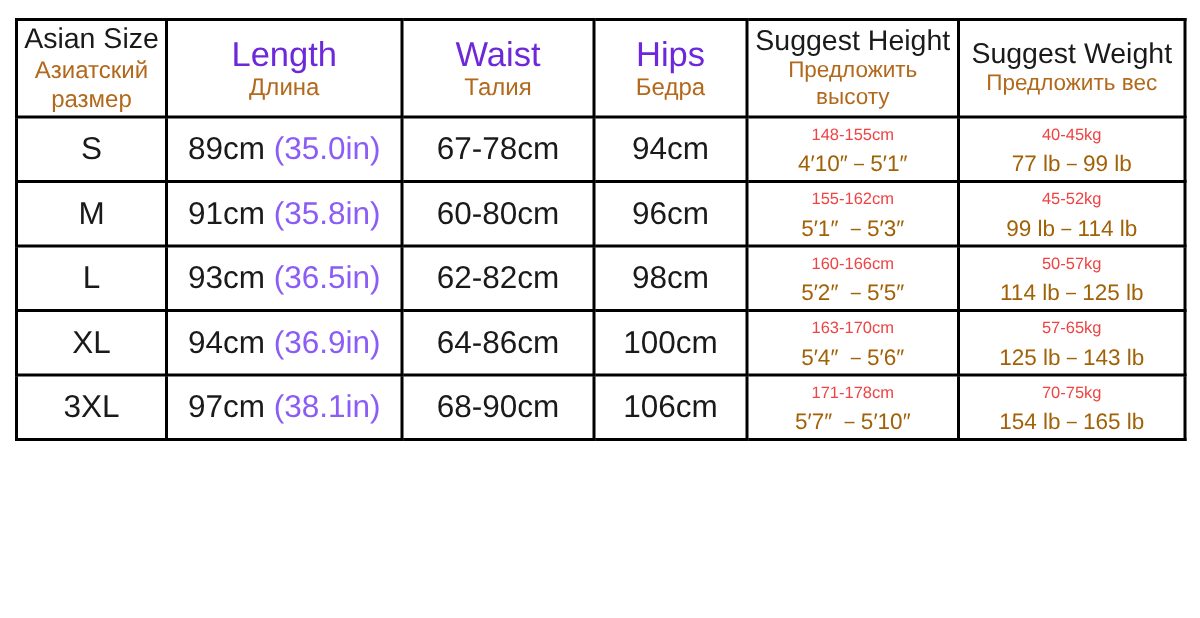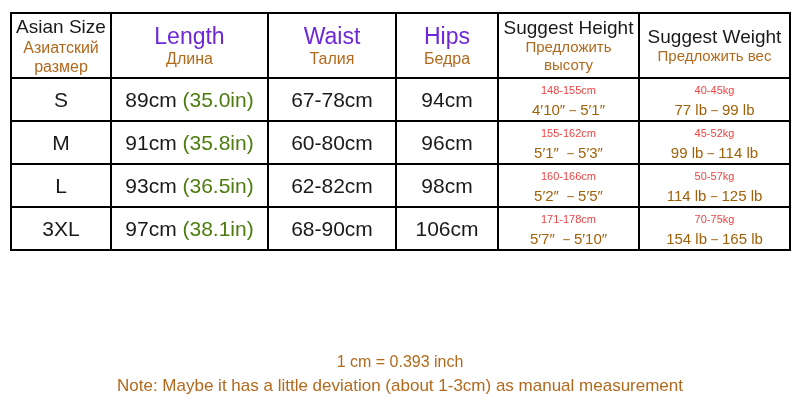--- a/index.html
+++ b/index.html
@@ -35,21 +35,21 @@
   thead th { height: 63px; font-weight: normal; }
   tbody td { height: 41px; }
 
   .h-en-lg { font-size: 23px; line-height: 26px; color: #6d28d9; }
   .h-en-md { font-size: 19px; line-height: 23px; color: #1a1a1a; }
   .h-en-sm { font-size: 19px; line-height: 21px; color: #1a1a1a; }
   .h-ru    { font-size: 16px; line-height: 19px; color: #b2691c; }
   .h-ru-sm { font-size: 15px; line-height: 18px; color: #b2691c; }
 
   .cell-lg  { font-size: 21px; color: #1a1a1a; }
-  .in-val   { color: #4d7c0f; }
+  .in-val   { color: #8b5cf6; }
   .sub-black  { font-size: 11px; line-height: 19px; color: #ef4444; }
   .sub-orange { font-size: 15px; line-height: 19px; color: #a16207; }
 
   .footer {
     position: absolute;
     left: 0;
     top: 351px;
     width: 800px;
     text-align: center;
     color: #b2691c;
@@ -136,34 +136,44 @@
         <td>
           <div class="sub-black">160-166cm</div>
           <div class="sub-orange">5′2″ －5′5″</div>
         </td>
         <td>
           <div class="sub-black">50-57kg</div>
           <div class="sub-orange">114 lb－125 lb</div>
         </td>
       </tr>
       <tr>
+        <td class="cell-lg">XL</td>
+        <td class="cell-lg"><span>94cm</span> <span class="in-val">(36.9in)</span></td>
+        <td class="cell-lg">64-86cm</td>
+        <td class="cell-lg">100cm</td>
+        <td>
+          <div class="sub-black">163-170cm</div>
+          <div class="sub-orange">5′4″ －5′6″</div>
+        </td>
+        <td>
+          <div class="sub-black">57-65kg</div>
+          <div class="sub-orange">125 lb－143 lb</div>
+        </td>
+      </tr>
+      <tr>
         <td class="cell-lg">3XL</td>
         <td class="cell-lg"><span>97cm</span> <span class="in-val">(38.1in)</span></td>
         <td class="cell-lg">68-90cm</td>
         <td class="cell-lg">106cm</td>
         <td>
           <div class="sub-black">171-178cm</div>
           <div class="sub-orange">5′7″ －5′10″</div>
         </td>
         <td>
           <div class="sub-black">70-75kg</div>
           <div class="sub-orange">154 lb－165 lb</div>
         </td>
       </tr>
     </tbody>
   </table>
 
-  <div class="footer">
-    <div class="line1">1 cm = 0.393 inch</div>
-    <div class="line2">Note: Maybe it has a little deviation (about 1-3cm) as manual measurement</div>
-  </div>
 
 </div>
 
 </body></html>

